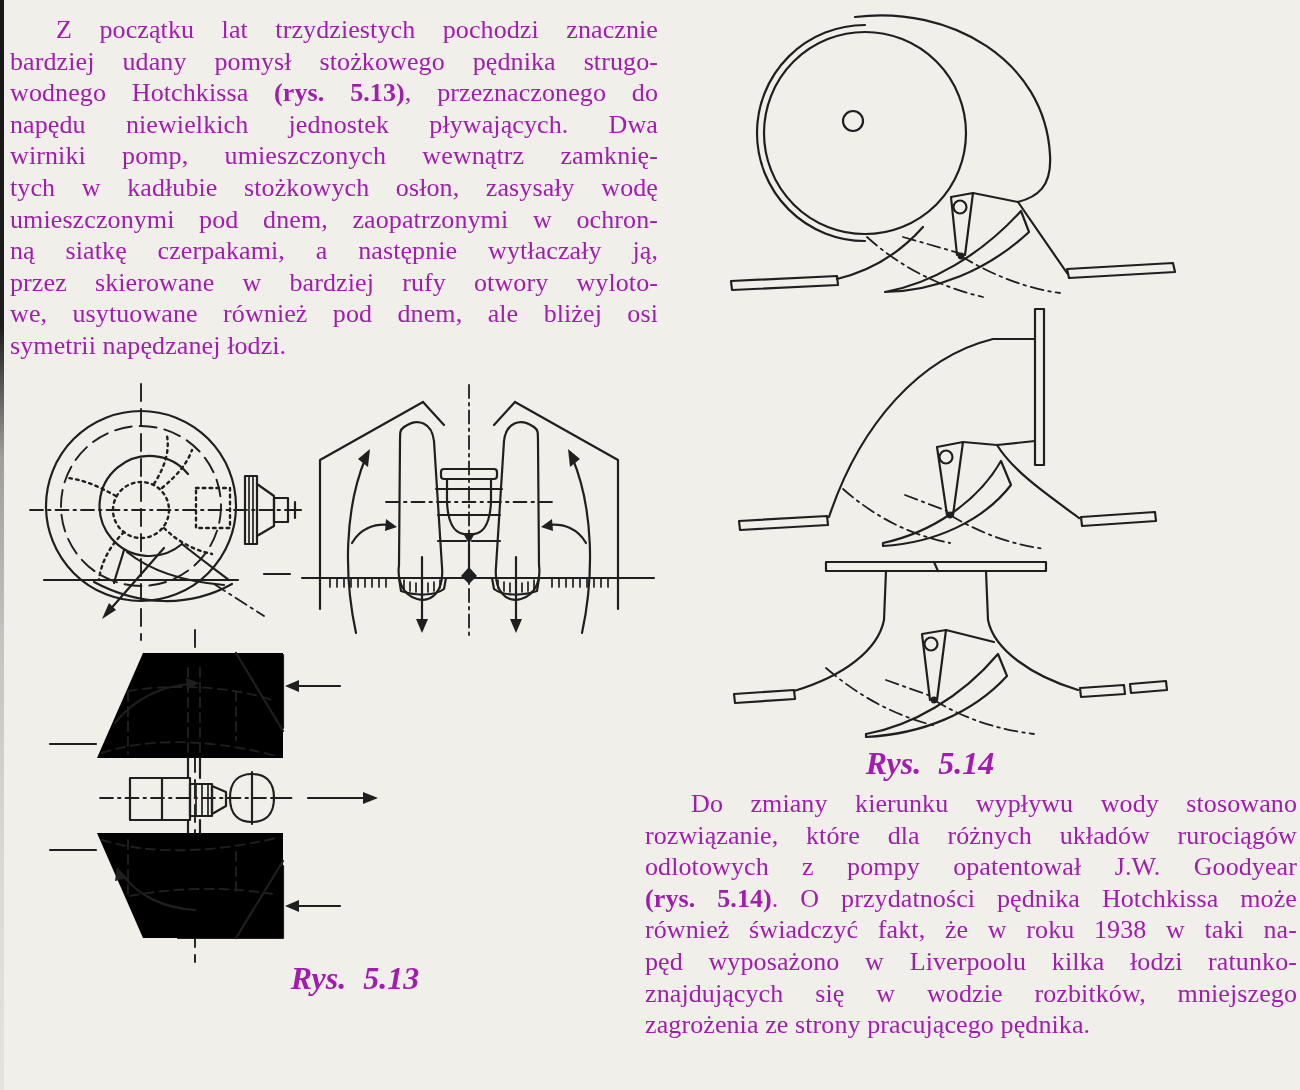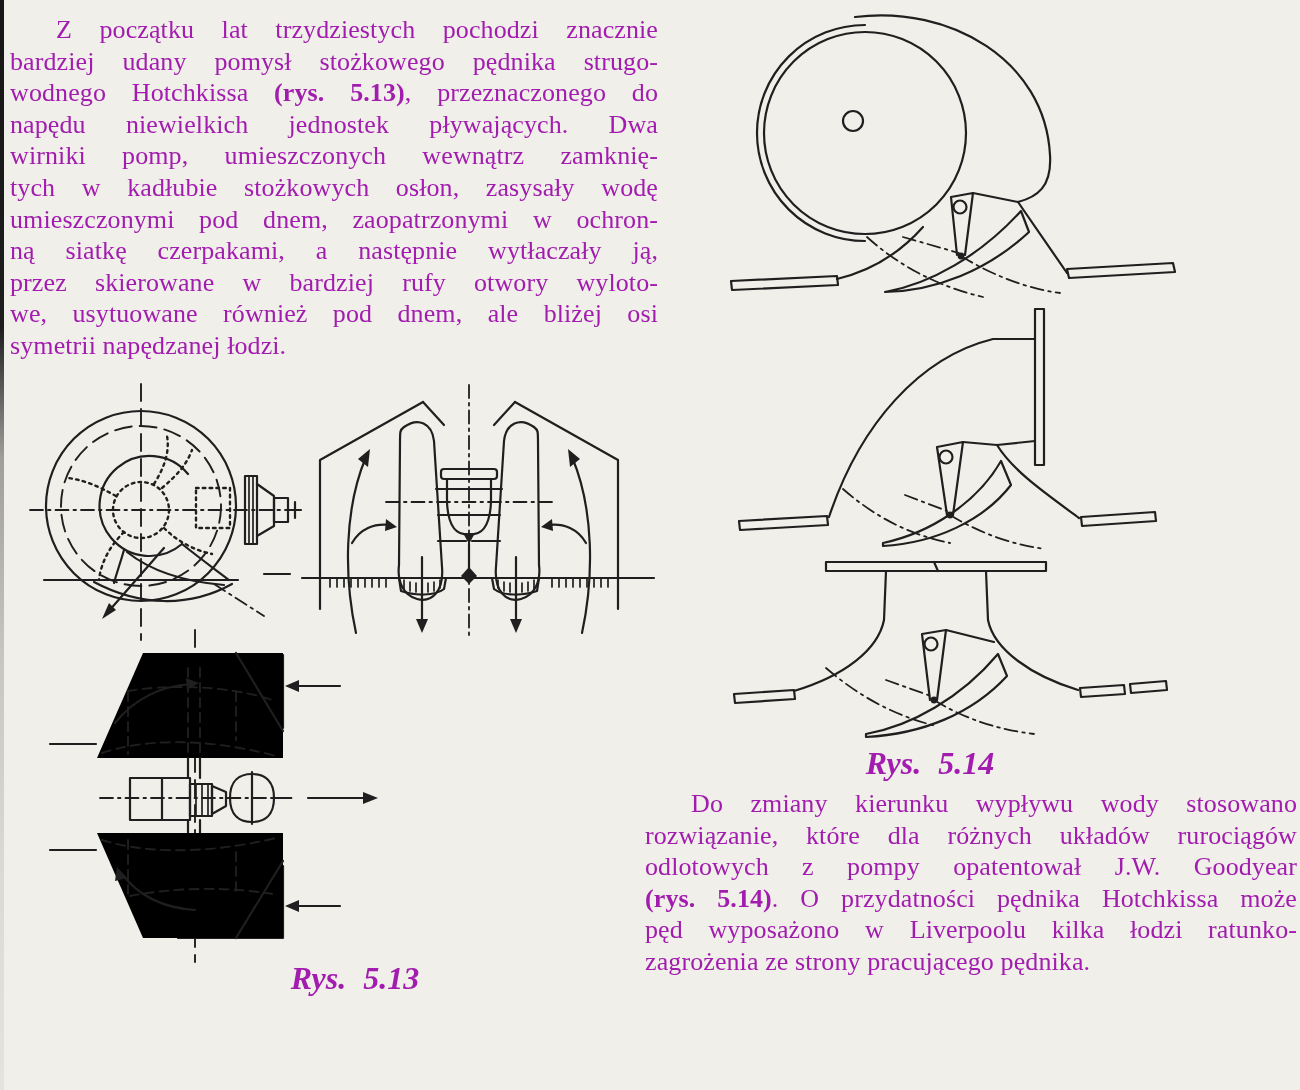--- a/index.html
+++ b/index.html
@@ -231,16 +231,18 @@
     <line class="dd" x1="160" y1="142" x2="205" y2="158"></line>
   </svg>
 
   <div class="caption" style="left:830px;top:745px;width:200px;">Rys. 5.14</div>
 
   <div class="textblock" style="left:645px;top:788px;width:652px;">
       <div class="tline indent"><span>Do zmiany kierunku wypływu wody stosowano</span></div>
       <div class="tline"><span>rozwiązanie, które dla różnych układów rurociągów</span></div>
       <div class="tline"><span>odlotowych z pompy opatentował J.W. Goodyear</span></div>
       <div class="tline"><span class="b">(rys. 5.14)</span><span>. O przydatności pędnika Hotchkissa może</span></div>
+      <div class="tline"><span>również świadczyć fakt, że w roku 1938 w taki na-</span></div>
       <div class="tline"><span>pęd wyposażono w Liverpoolu kilka łodzi ratunko-</span></div>
+      <div class="tline"><span>znajdujących się w wodzie rozbitków, mniejszego</span></div>
       <div class="tline last"><span>zagrożenia ze strony pracującego pędnika.</span></div>
     </div>
 </div>
 
 </body></html>

